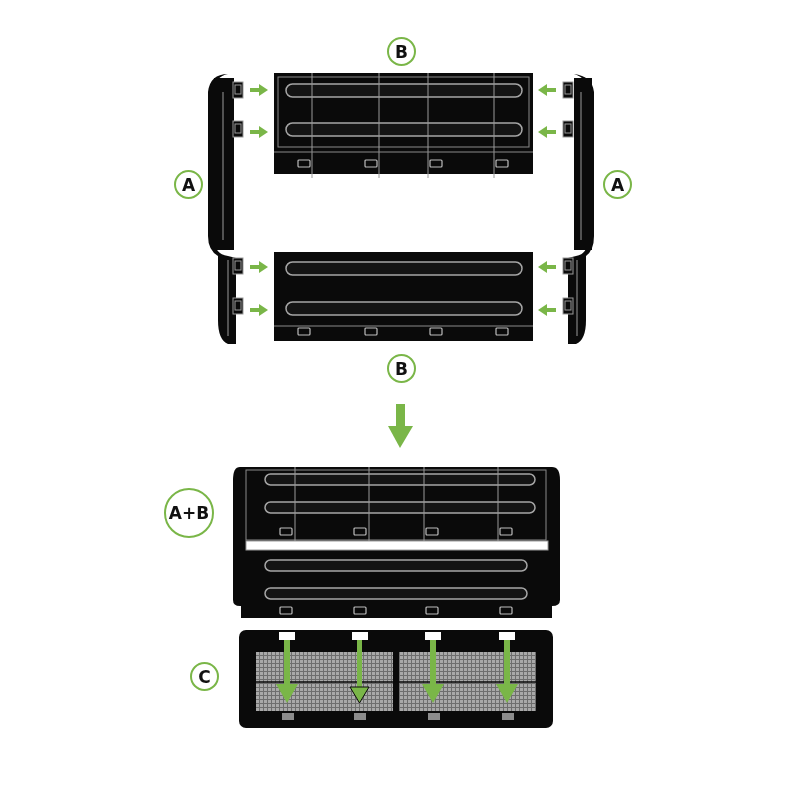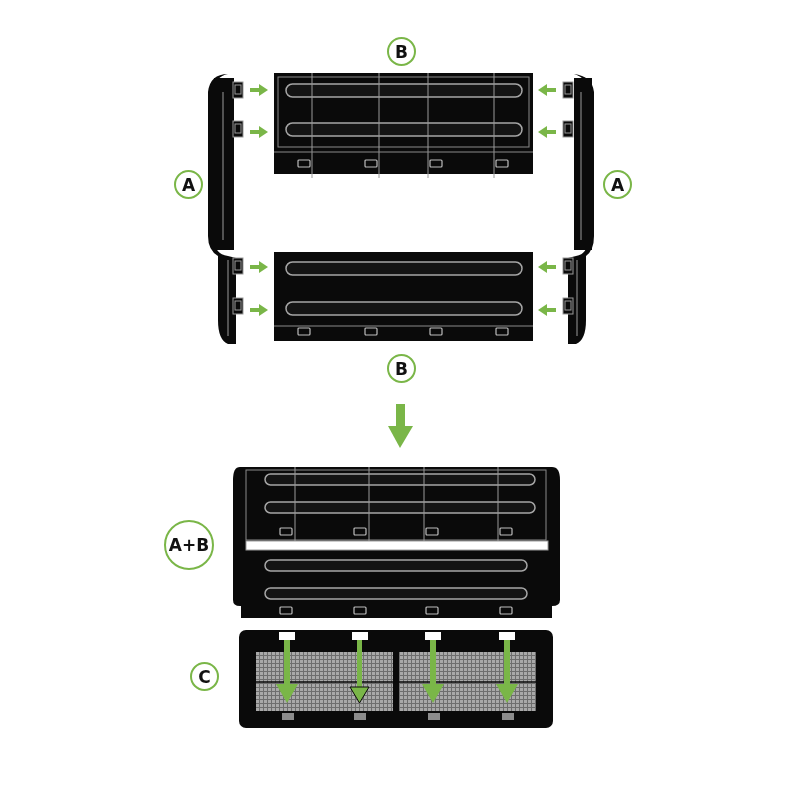--- a/index.html
+++ b/index.html
@@ -154,14 +154,14 @@
     <polygon points="422,684 444,684 433,703" fill="#7ab648"></polygon>
     <rect x="504" y="640" width="6" height="46" fill="#7ab648"></rect>
     <polygon points="496,684 518,684 507,703" fill="#7ab648"></polygon>
   </g>
 </svg>
 
 <div class="label-circle" style="left:387px;top:37px;width:29px;height:29px;font-size:17px;">B</div>
 <div class="label-circle" style="left:387px;top:354px;width:29px;height:29px;font-size:17px;">B</div>
 <div class="label-circle" style="left:174px;top:170px;width:29px;height:29px;font-size:17px;">A</div>
 <div class="label-circle" style="left:603px;top:170px;width:29px;height:29px;font-size:17px;">A</div>
-<div class="label-circle" style="left:164px;top:520px;width:50px;height:50px;font-size:17px;">A+B</div>
+<div class="label-circle" style="left:164px;top:488px;width:50px;height:50px;font-size:17px;">A+B</div>
 <div class="label-circle" style="left:190px;top:662px;width:29px;height:29px;font-size:17px;">C</div>
 
 </body></html>

